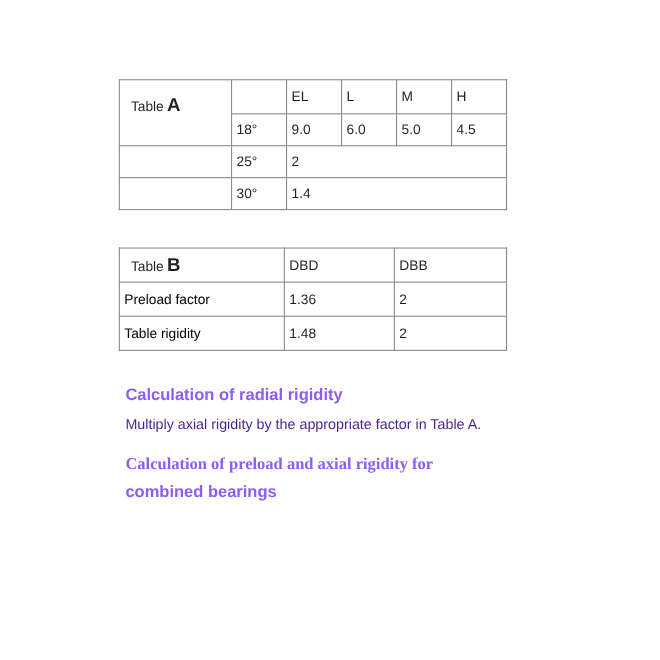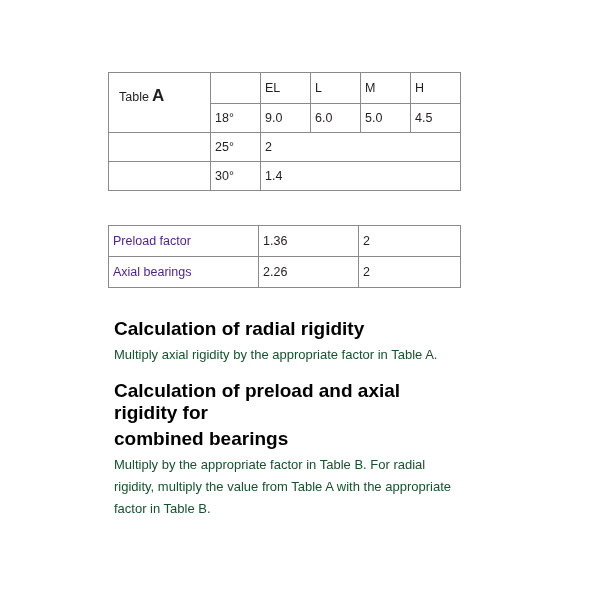--- a/index.html
+++ b/index.html
@@ -64,45 +64,45 @@
     vertical-align: top;
     padding-top: 13px;
   }
 
   
   #table-b col.b0 { width: 150px; }
   #table-b col.b1 { width: 100px; }
   #table-b col.b2 { width: 102px; }
   #table-b td { height: 30px; }
   #table-b td.rowlabel {
-    color: #4c1d95;
+    color: #000000;
   }
 
   .spacer-a { height: 34px; }
 
   
   .text-block {
     margin-left: 114px;
     width: 340px;
     margin-top: 30px;
   }
   .heading {
-    font-size: 19px;
+    font-size: 15px;
     font-weight: bold;
-    color: #000000;
+    color: #8b5cf6;
     line-height: 22px;
     margin: 0 0 4px 0;
   }
   .para {
     font-size: 13px;
-    color: #14532d;
+    color: #4c1d95;
     line-height: 22px;
     margin: 0 0 14px 0;
   }
-  .heading.second { margin-top: 10px; }
+  .heading.second { margin-top: 10px; font-family: Liberation Serif, serif; }
 </style>
 </head>
 <body>
 
 <div class="page">
 
   <table class="doc-table" id="table-a">
     <colgroup>
       <col class="c0">
         <col class="c1">
@@ -143,33 +143,37 @@
   <div class="spacer-a"></div>
 
   <table class="doc-table" id="table-b">
     <colgroup>
       <col class="b0">
         <col class="b1">
         <col class="b2">
     </colgroup>
     <tbody>
       <tr>
+        <td class="tbl-title"><span class="tl-word">Table</span><span class="tl-letter">B</span></td>
+        <td>DBD</td>
+        <td>DBB</td>
+      </tr>
+      <tr>
         <td class="rowlabel">Preload factor</td>
         <td>1.36</td>
         <td>2</td>
       </tr>
       <tr>
-        <td class="rowlabel">Axial bearings</td>
-        <td>2.26</td>
+        <td class="rowlabel">Table rigidity</td>
+        <td>1.48</td>
         <td>2</td>
       </tr>
     </tbody>
   </table>
 
   <div class="text-block">
     <p class="heading">Calculation of radial rigidity</p>
     <p class="para">Multiply axial rigidity by the appropriate factor in Table A.</p>
     <p class="heading second">Calculation of preload and axial rigidity for</p>
     <p class="heading">combined bearings</p>
-    <p class="para">Multiply by the appropriate factor in Table B. For radial rigidity, multiply the value from Table A with the appropriate factor in Table B.</p>
   </div>
 
 </div>
 
 </body></html>

